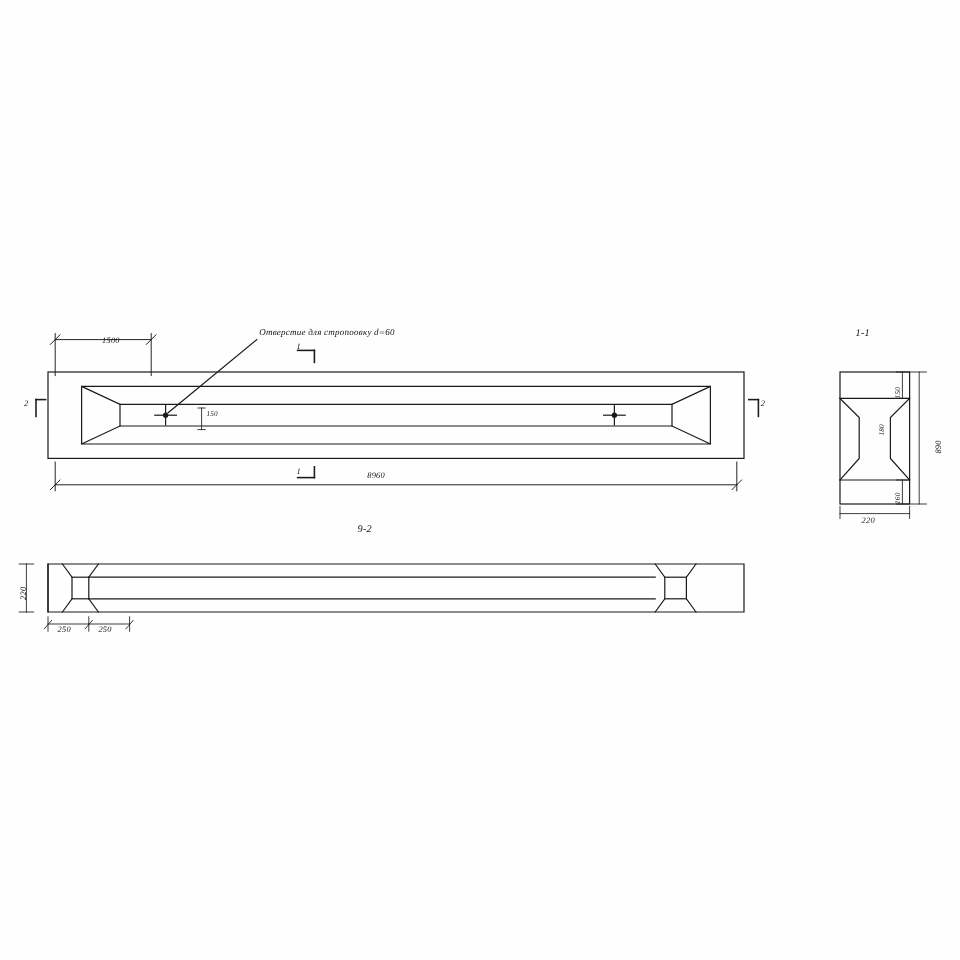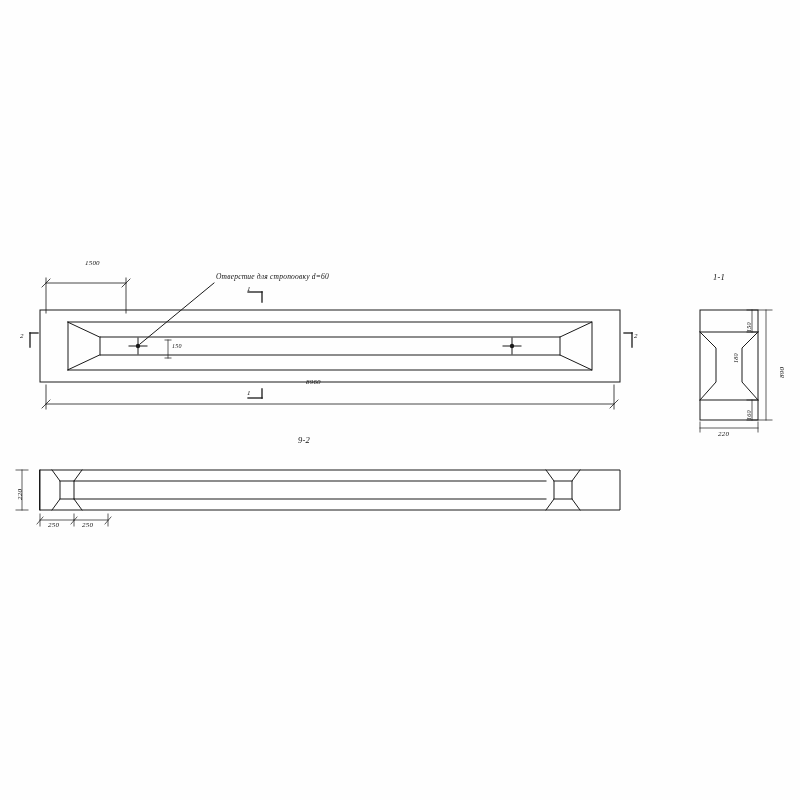--- a/index.html
+++ b/index.html
@@ -185,23 +185,23 @@
         <line x1="37" y1="524" x2="43" y2="517"></line>
         <line x1="71" y1="524" x2="77" y2="517"></line>
         <line x1="105" y1="524" x2="111" y2="517"></line>
       </g>
 
     </g>
   </svg>
 
   <div class="lbl note" style="left:216px; top:272px;">Отверстие для стропоовку d=60</div>
 
-  <div class="lbl" style="left:85px; top:259px;">1500</div>
-
-  <div class="lbl" style="left:306px; top:378px;">8960</div>
+  <div class="lbl" style="left:85px; top:280px;">1500</div>
+
+  <div class="lbl" style="left:306px; top:392px;">8960</div>
 
   <div class="lbl" style="left:172px; top:343px; font-size:6px;">150</div>
 
   <div class="lbl" style="left:247px; top:285px;">1</div>
   <div class="lbl" style="left:247px; top:389px;">1</div>
   <div class="lbl" style="left:20px; top:332px;">2</div>
   <div class="lbl" style="left:634px; top:332px;">2</div>
 
   <div class="lbl sect" style="left:713px; top:272px;">1-1</div>
   <div class="lbl sect" style="left:298px; top:435px;">9-2</div>

